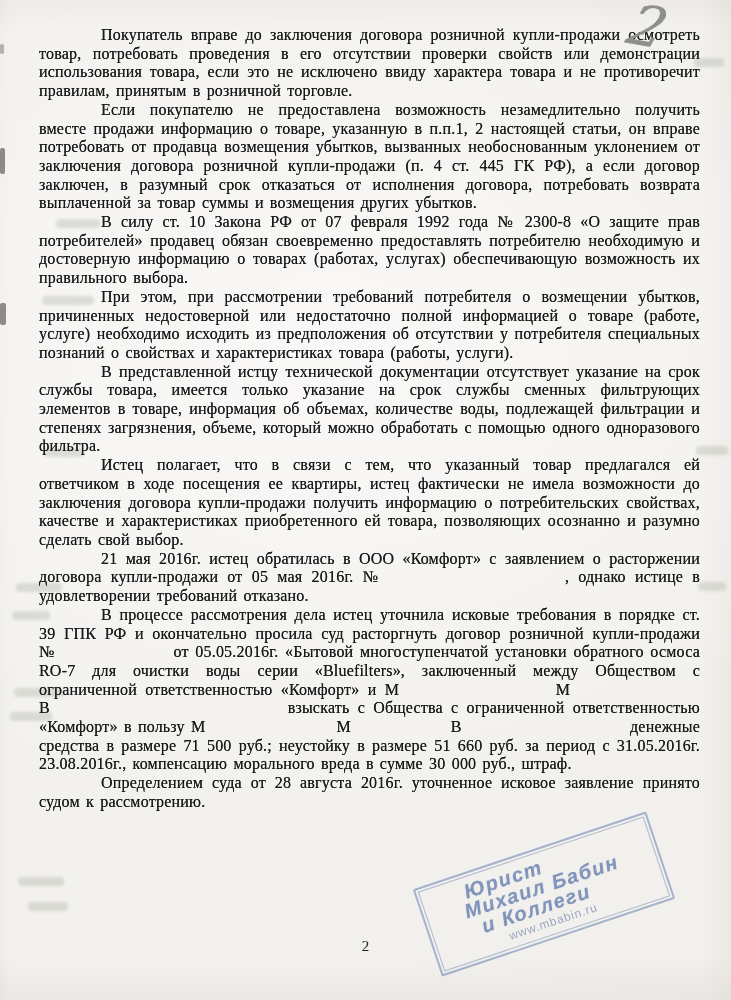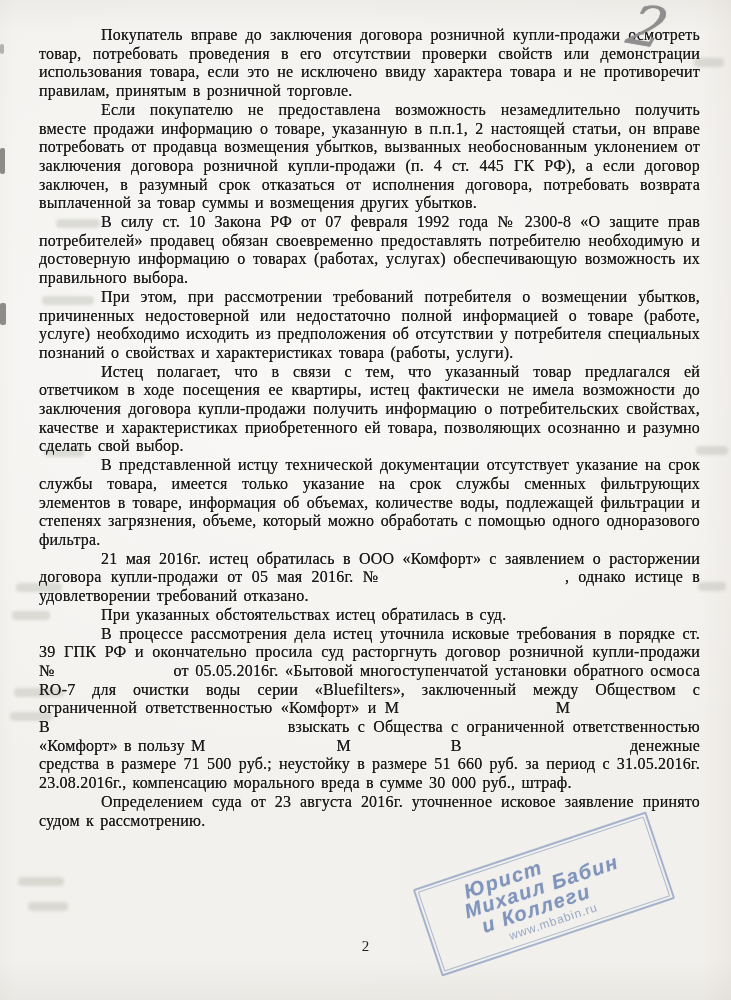--- a/index.html
+++ b/index.html
@@ -105,26 +105,25 @@
 
   <div class="edge-mark" style="left:0;top:148px;width:5px;height:26px;"></div>
   <div class="edge-mark" style="left:0;top:303px;width:6px;height:22px;"></div>
   <div class="edge-mark" style="left:0;top:44px;width:4px;height:10px;opacity:.4;"></div>
 
   <div class="body-text">
       <p class="para">Покупатель вправе до заключения договора розничной купли-продажи осмотреть товар, потребовать проведения в его отсутствии проверки свойств или демонстрации использования товара, если это не исключено ввиду характера товара и не противоречит правилам, принятым в розничной торговле.</p>
       <p class="para">Если покупателю не предоставлена возможность незамедлительно получить вместе продажи информацию о товаре, указанную в п.п.1, 2 настоящей статьи, он вправе потребовать от продавца возмещения убытков, вызванных необоснованным уклонением от заключения договора розничной купли-продажи (п. 4 ст. 445 ГК РФ), а если договор заключен, в разумный срок отказаться от исполнения договора, потребовать возврата выплаченной за товар суммы и возмещения других убытков.</p>
       <p class="para">В силу ст. 10 Закона РФ от 07 февраля 1992 года № 2300-8 «О защите прав потребителей» продавец обязан своевременно предоставлять потребителю необходимую и достоверную информацию о товарах (работах, услугах) обеспечивающую возможность их правильного выбора.</p>
       <p class="para">При этом, при рассмотрении требований потребителя о возмещении убытков, причиненных недостоверной или недостаточно полной информацией о товаре (работе, услуге) необходимо исходить из предположения об отсутствии у потребителя специальных познаний о свойствах и характеристиках товара (работы, услуги).</p>
+      <p class="para">В представленной истцу технической документации отсутствует указание на срок службы товара, имеется только указание на срок службы сменных фильтрующих элементов в товаре, информация об объемах, количестве воды, подлежащей фильтрации и степенях загрязнения, объеме, который можно обработать с помощью одного одноразового фильтра.</p>
       <p class="para">Истец полагает, что в связи с тем, что указанный товар предлагался ей ответчиком в ходе посещения ее квартиры, истец фактически не имела возможности до заключения договора купли-продажи получить информацию о потребительских свойствах, качестве и характеристиках приобретенного ей товара, позволяющих осознанно и разумно сделать свой выбор.</p>
-      <p class="para">В представленной истцу технической документации отсутствует указание на срок службы товара, имеется только указание на срок службы сменных фильтрующих элементов в товаре, информация об объемах, количестве воды, подлежащей фильтрации и степенях загрязнения, объеме, который можно обработать с помощью одного одноразового фильтра.</p>
       <p class="para">21 мая 2016г. истец обратилась в ООО «Комфорт» с заявлением о расторжении договора купли-продажи от 05 мая 2016г. №&nbsp;&nbsp;&nbsp;&nbsp;&nbsp;&nbsp;&nbsp;&nbsp;&nbsp;&nbsp;&nbsp;&nbsp;&nbsp;&nbsp;&nbsp;&nbsp;&nbsp;&nbsp;&nbsp;&nbsp;, однако истице в удовлетворении требований отказано.</p>
-      <p class="para">При указанных обстоятельствах истец обратилась в суд.</p>
       <p class="para">В процессе рассмотрения дела истец уточнила исковые требования в порядке ст. 39 ГПК РФ и окончательно просила суд расторгнуть договор розничной купли-продажи №&nbsp;&nbsp;&nbsp;&nbsp;&nbsp;&nbsp;&nbsp;&nbsp;&nbsp;&nbsp;&nbsp;&nbsp;&nbsp;&nbsp;&nbsp;&nbsp;&nbsp; от 05.05.2016г. «Бытовой многоступенчатой установки обратного осмоса RO-7 для очистки воды серии «Bluefilters», заключенный между Обществом с ограниченной ответственностью «Комфорт» и М&nbsp;&nbsp;&nbsp;&nbsp;&nbsp;&nbsp;&nbsp;&nbsp;&nbsp;&nbsp;&nbsp;&nbsp;&nbsp;&nbsp;&nbsp;&nbsp;&nbsp;&nbsp; М&nbsp;&nbsp;&nbsp;&nbsp;&nbsp;&nbsp;&nbsp;&nbsp;&nbsp;&nbsp;&nbsp;&nbsp;&nbsp;&nbsp;&nbsp;&nbsp; В&nbsp;&nbsp;&nbsp;&nbsp;&nbsp;&nbsp;&nbsp;&nbsp;&nbsp;&nbsp;&nbsp;&nbsp;&nbsp;&nbsp;&nbsp;&nbsp;&nbsp;&nbsp;&nbsp;&nbsp;&nbsp;&nbsp;&nbsp;&nbsp;&nbsp;&nbsp;&nbsp;&nbsp; взыскать с Общества с ограниченной ответственностью «Комфорт» в пользу М&nbsp;&nbsp;&nbsp;&nbsp;&nbsp;&nbsp;&nbsp;&nbsp;&nbsp;&nbsp;&nbsp;&nbsp;&nbsp;&nbsp;&nbsp;&nbsp;&nbsp;&nbsp;&nbsp;&nbsp; М&nbsp;&nbsp;&nbsp;&nbsp;&nbsp;&nbsp;&nbsp;&nbsp;&nbsp;&nbsp;&nbsp;&nbsp;&nbsp;&nbsp;&nbsp; В&nbsp;&nbsp;&nbsp;&nbsp;&nbsp;&nbsp;&nbsp;&nbsp;&nbsp;&nbsp;&nbsp;&nbsp;&nbsp;&nbsp;&nbsp;&nbsp;&nbsp;&nbsp;&nbsp;&nbsp;&nbsp;&nbsp;&nbsp;&nbsp;&nbsp;&nbsp; денежные средства в размере 71 500 руб.; неустойку в размере 51 660 руб. за период с 31.05.2016г. 23.08.2016г., компенсацию морального вреда в сумме 30 000 руб., штраф.</p>
-      <p class="para">Определением суда от 23 августа 2016г. уточненное исковое заявление принято судом к рассмотрению.</p>
+      <p class="para">Определением суда от 28 августа 2016г. уточненное исковое заявление принято судом к рассмотрению.</p>
     </div>
 
   <div class="footer-num">2</div>
 
   <div class="stamp">
     <div class="stamp-inner">
       <div class="stamp-l1">Юрист</div>
       <div class="stamp-l2">Михаил Бабин</div>
       <div class="stamp-l3">и Коллеги</div>
       <div class="stamp-url">www.mbabin.ru</div>

